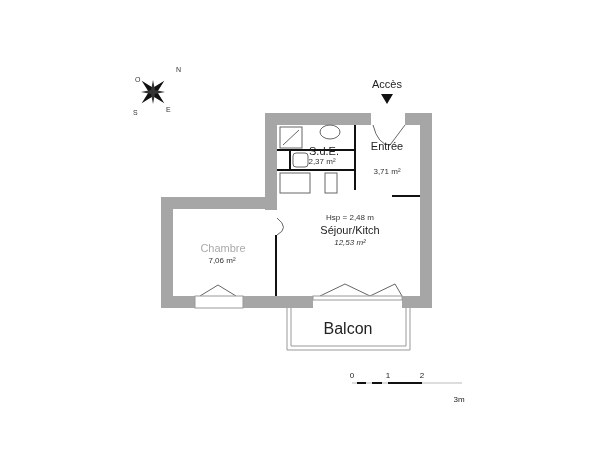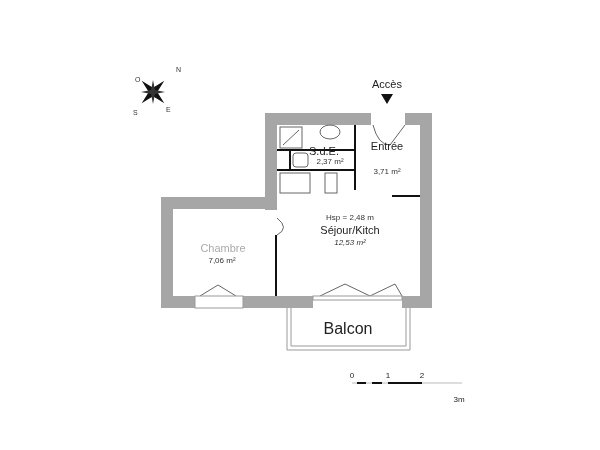--- a/index.html
+++ b/index.html
@@ -74,21 +74,21 @@
     <line x1="352" y1="383" x2="462" y2="383" stroke="#bbb" stroke-width="1"></line>
     <line x1="388" y1="383" x2="422" y2="383" stroke="#111" stroke-width="2"></line>
     <line x1="357" y1="383" x2="366" y2="383" stroke="#111" stroke-width="2"></line>
     <line x1="372" y1="383" x2="382" y2="383" stroke="#111" stroke-width="2"></line>
   </g>
 </svg>
 
 <div class="lbl" style="left:387px; top:78px; font-size:11px;">Accès</div>
 
 <div class="lbl room" style="left:324px; top:145px;">S.d.E.</div>
-<div class="lbl area" style="left:322px; top:157px;margin-left:8px;">2,37 m²</div>
+<div class="lbl area" style="left:322px; top:157px;">2,37 m²</div>
 
 <div class="lbl room" style="left:387px; top:140px;">Entrée</div>
 <div class="lbl area" style="left:387px; top:167px;">3,71 m²</div>
 
 <div class="lbl area" style="left:350px; top:213px;">Hsp = 2,48 m</div>
 <div class="lbl room" style="left:350px; top:224px;">Séjour/Kitch</div>
 <div class="lbl area" style="left:350px; top:238px;font-style:italic;">12,53 m²</div>
 
 <div class="lbl room faint" style="left:223px; top:242px;">Chambre</div>
 <div class="lbl area" style="left:222px; top:256px;">7,06 m²</div>

